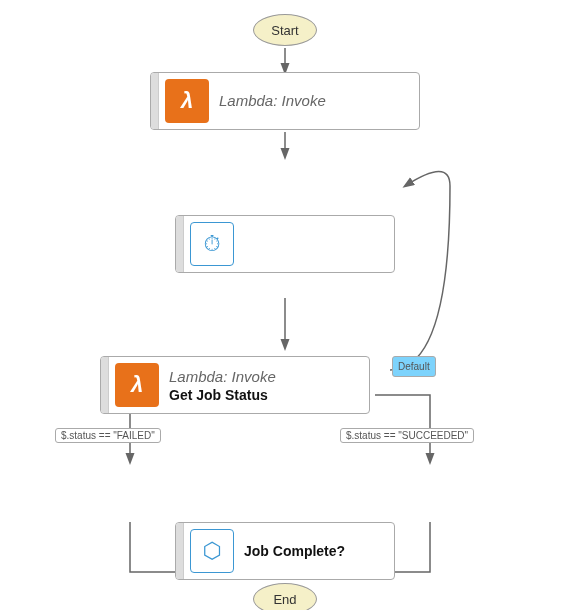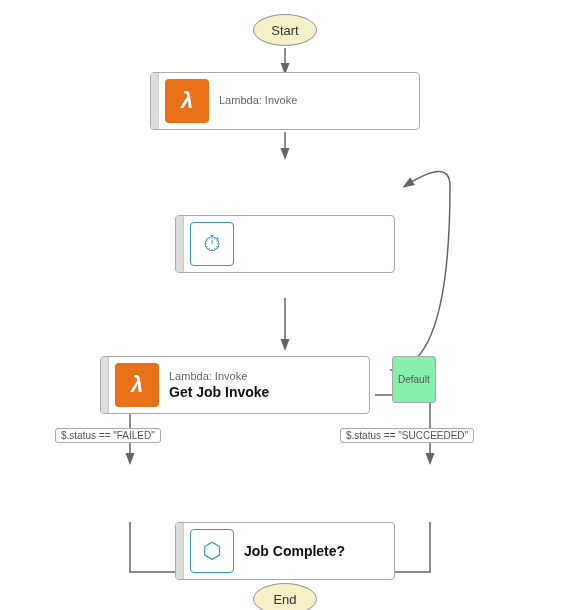--- a/index.html
+++ b/index.html
@@ -76,23 +76,24 @@
     }
     .box-icon.choice-bg {
       background: #fff;
       border: 1.5px solid #3b97d3;
     }
     .box-text {
       flex: 1;
       padding: 6px 8px 6px 2px;
     }
     .box-label {
-      font-size: 11px;
+      font-size: 15px;
       color: #666;
       margin-bottom: 2px;
+      font-style: italic;
     }
     .box-title {
       font-size: 14px;
       font-weight: 700;
       color: #111;
     }
     
     .lambda-sym {
       color: #fff;
       font-size: 22px;
@@ -119,24 +120,24 @@
       border: 1px solid #aaa;
       border-radius: 3px;
       padding: 1px 5px;
       z-index: 3;
       white-space: nowrap;
     }
     .default-label {
       position: absolute;
       font-size: 10px;
       color: #555;
-      background: #86efac;
+      background: #7dd3fc;
       border: 1px solid #aaa;
       border-radius: 3px;
-      padding: 17px 5px;
+      padding: 4px 5px;
       z-index: 3;
       white-space: nowrap;
     }
   </style>
 </head>
 <body>
 
 <div class="diagram">
 
   <svg class="arrows" xmlns="http://www.w3.org/2000/svg">
@@ -186,21 +187,21 @@
     </div>
   </div>
 
   <div class="node box" style="left:100px; top:240px; width:270px;">
     <div class="box-left-bar"></div>
     <div class="box-icon">
       <span class="lambda-sym">λ</span>
     </div>
     <div class="box-text">
       <div class="box-label">Lambda: Invoke</div>
-      <div class="box-title">Get Job Invoke</div>
+      <div class="box-title">Get Job Status</div>
     </div>
   </div>
 
   <div class="default-label" style="left:392px; top:356px;">
     <span>Default</span>
   </div>
 
   <div class="node box" style="left:175px; top:348px; width:220px;">
     <div class="box-left-bar"></div>
     <div class="box-icon choice-bg">

